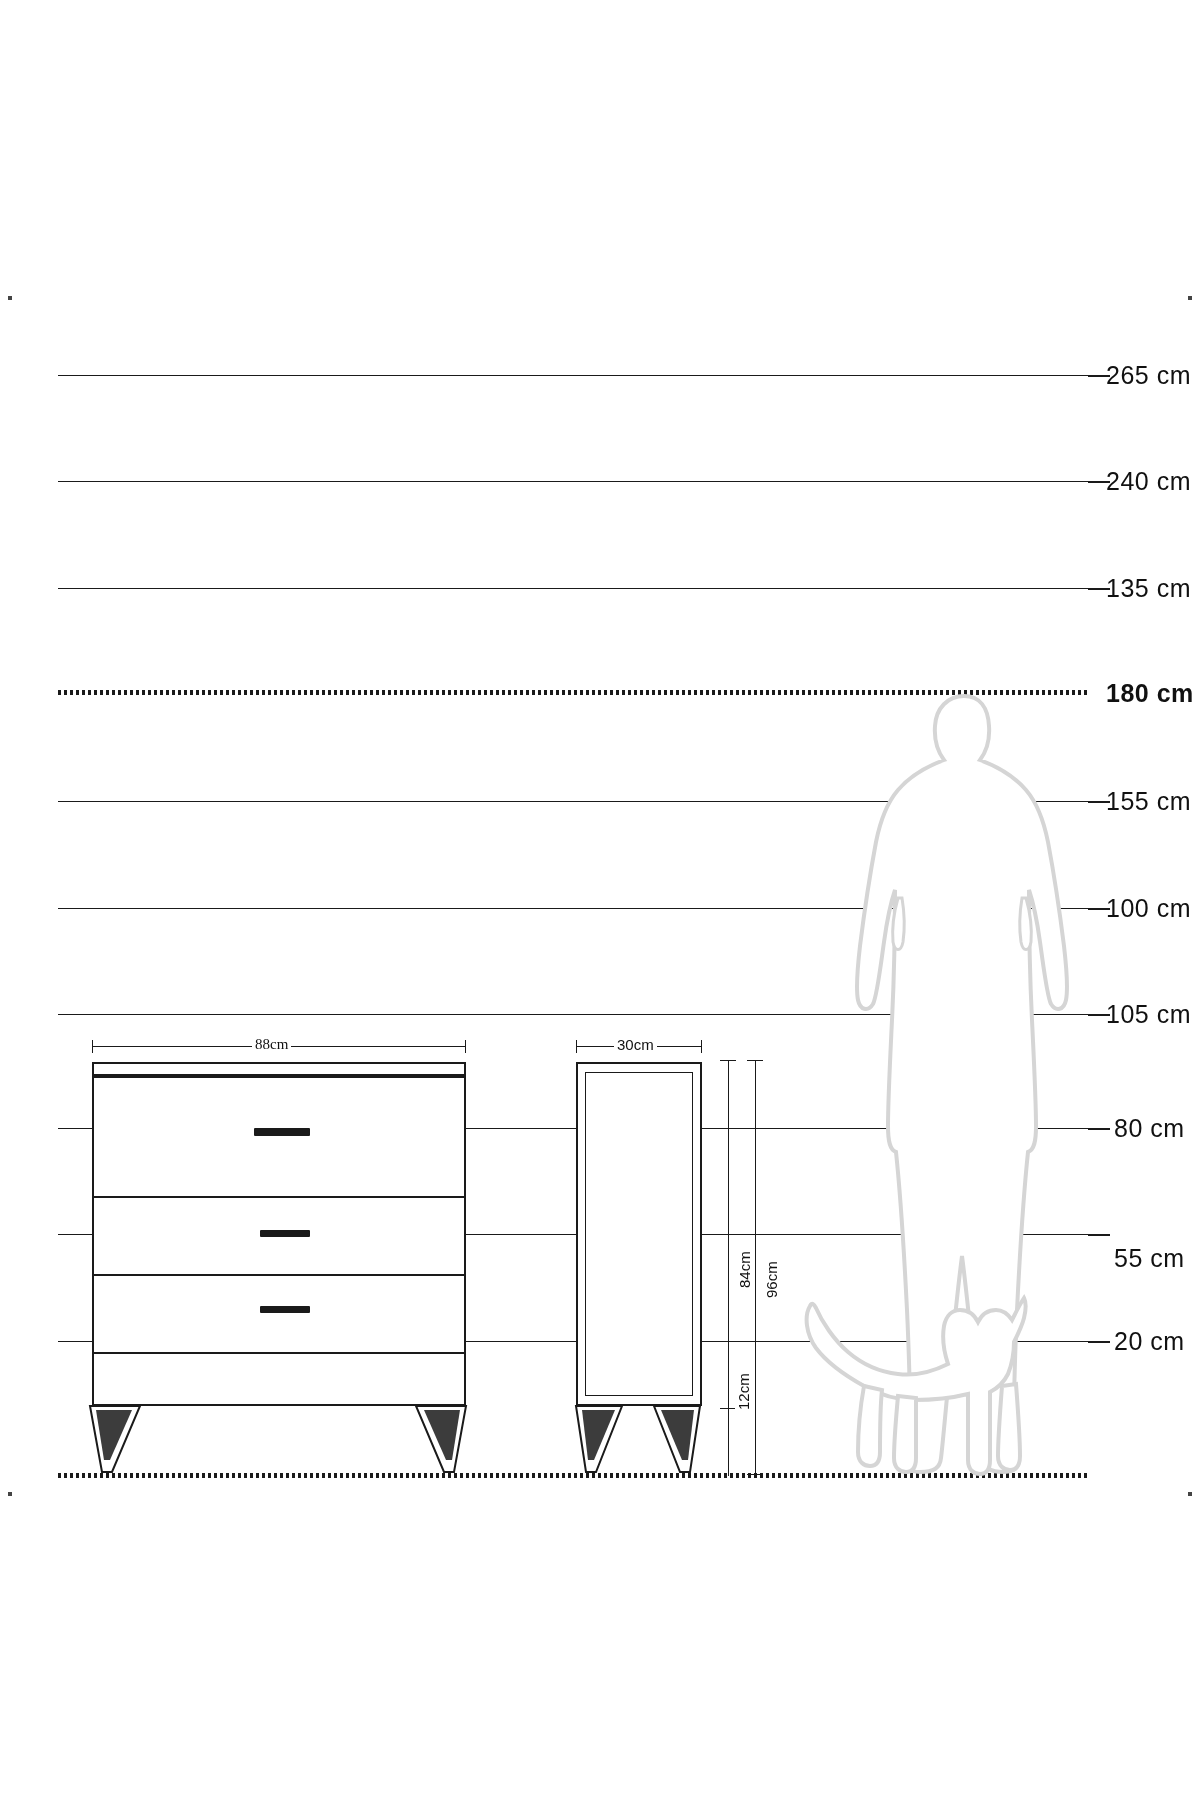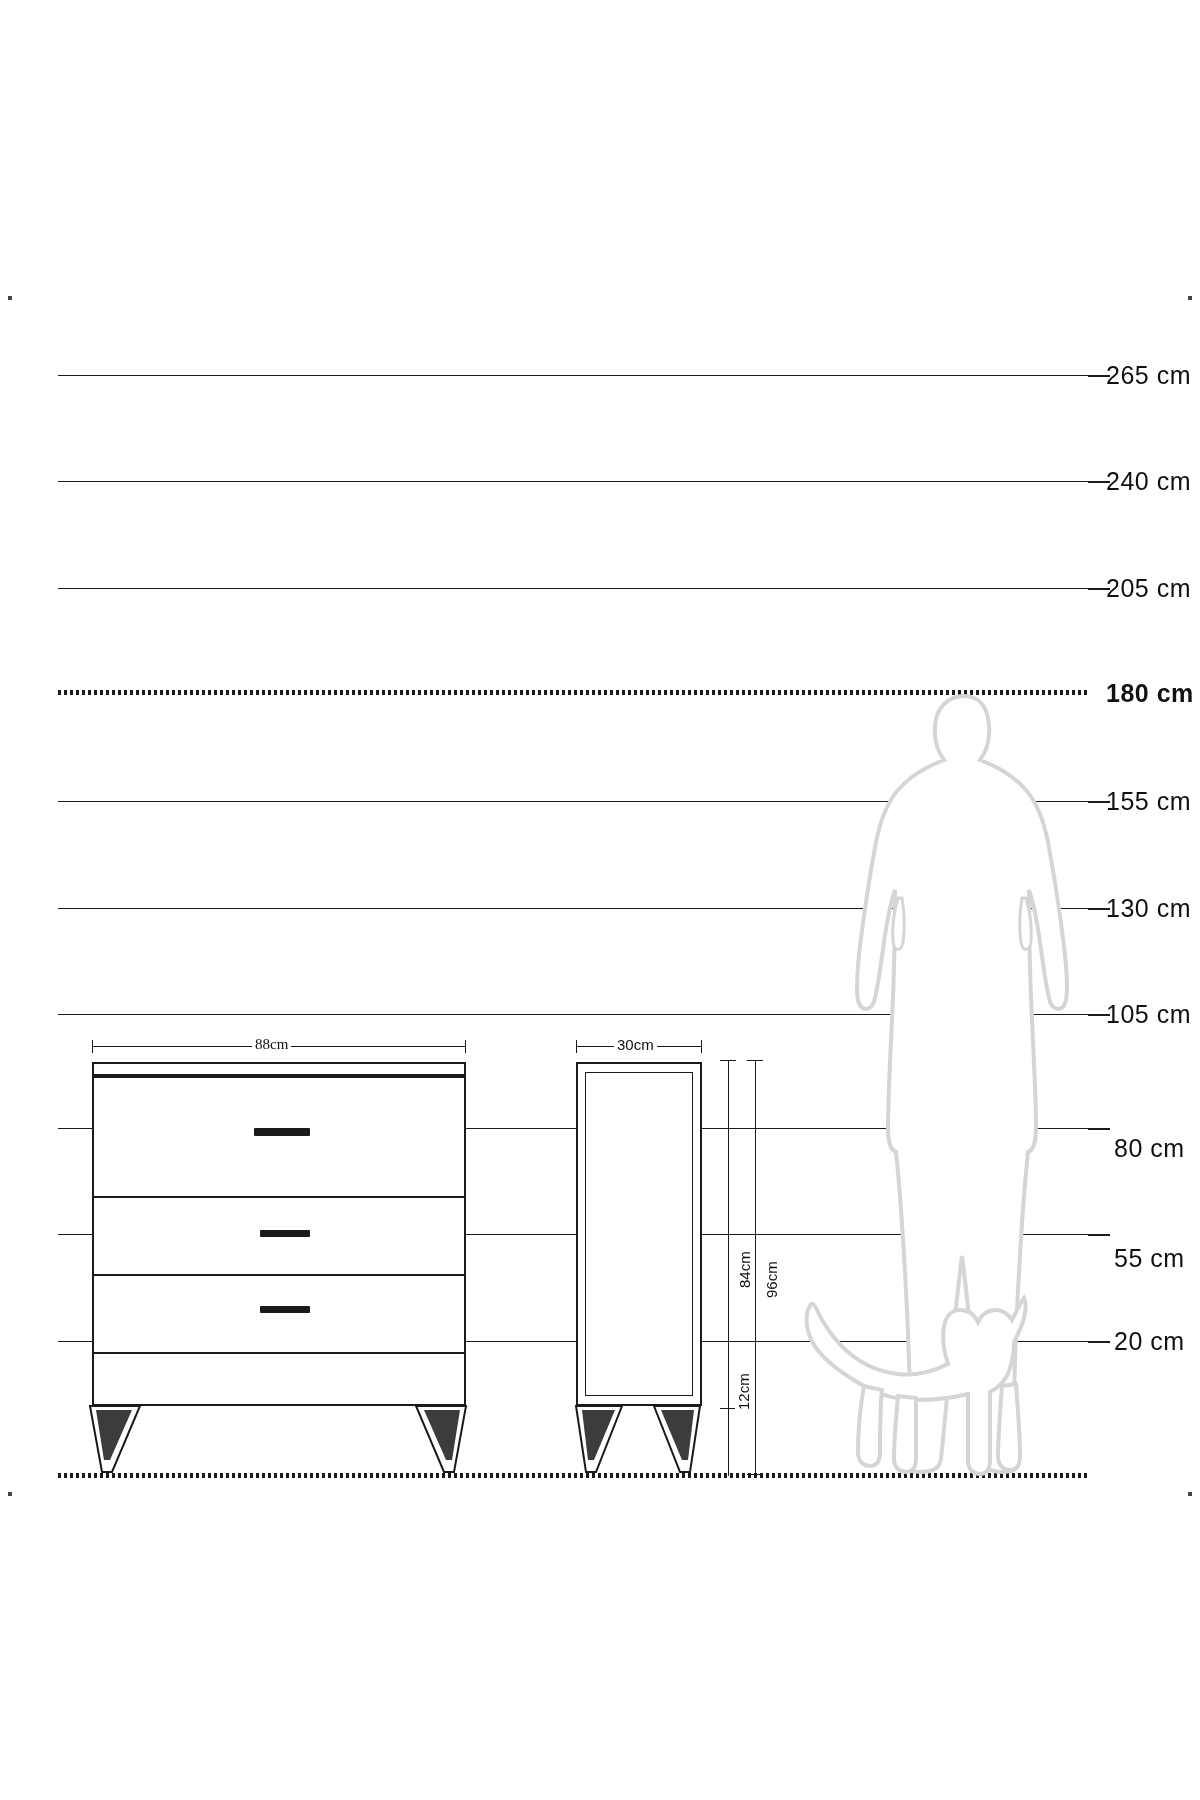--- a/index.html
+++ b/index.html
@@ -144,40 +144,40 @@
   <div class="scale-line" style="left:56px; top:375px; width:1030px;"></div>
   <div class="tick" style="left:1086px; top:375px; width:22px;"></div>
   <div class="scale-label" style="left:1104px; top:361px;">265 cm</div>
 
   <div class="scale-line" style="left:56px; top:481px; width:1030px;"></div>
   <div class="tick" style="left:1086px; top:481px; width:22px;"></div>
   <div class="scale-label" style="left:1104px; top:467px;">240 cm</div>
 
   <div class="scale-line" style="left:56px; top:588px; width:1030px;"></div>
   <div class="tick" style="left:1086px; top:588px; width:22px;"></div>
-  <div class="scale-label" style="left:1104px; top:574px;">205 cm</div>
+  <div class="scale-label" style="left:1104px; top:574px;">135 cm</div>
 
   <div class="hatch-line" style="left:56px; top:690px; width:1032px;"></div>
   <div class="scale-label" style="left:1104px; top:679px;font-weight:bold;">180 cm</div>
 
   <div class="scale-line" style="left:56px; top:801px; width:1030px;"></div>
   <div class="tick" style="left:1086px; top:801px; width:22px;"></div>
   <div class="scale-label" style="left:1104px; top:787px;">155 cm</div>
 
   <div class="scale-line" style="left:56px; top:908px; width:1030px;"></div>
   <div class="tick" style="left:1086px; top:908px; width:22px;"></div>
-  <div class="scale-label" style="left:1104px; top:894px;">130 cm</div>
+  <div class="scale-label" style="left:1104px; top:894px;">100 cm</div>
 
   <div class="scale-line" style="left:56px; top:1014px; width:1030px;"></div>
   <div class="tick" style="left:1086px; top:1014px; width:22px;"></div>
   <div class="scale-label" style="left:1104px; top:1000px;">105 cm</div>
 
   <div class="scale-line" style="left:56px; top:1128px; width:1030px;"></div>
   <div class="tick" style="left:1086px; top:1128px; width:22px;"></div>
-  <div class="scale-label" style="left:1112px; top:1114px;margin-top:20px;">80 cm</div>
+  <div class="scale-label" style="left:1112px; top:1114px;">80 cm</div>
 
   <div class="scale-line" style="left:56px; top:1234px; width:1030px;"></div>
   <div class="tick" style="left:1086px; top:1234px; width:22px;"></div>
   <div class="scale-label" style="left:1112px; top:1220px;margin-top:24px;">55 cm</div>
 
   <div class="scale-line" style="left:56px; top:1341px; width:1030px;"></div>
   <div class="tick" style="left:1086px; top:1341px; width:22px;"></div>
   <div class="scale-label" style="left:1112px; top:1327px;">20 cm</div>
 
   <div class="hatch-line" style="left:56px; top:1473px; width:1032px;"></div>

